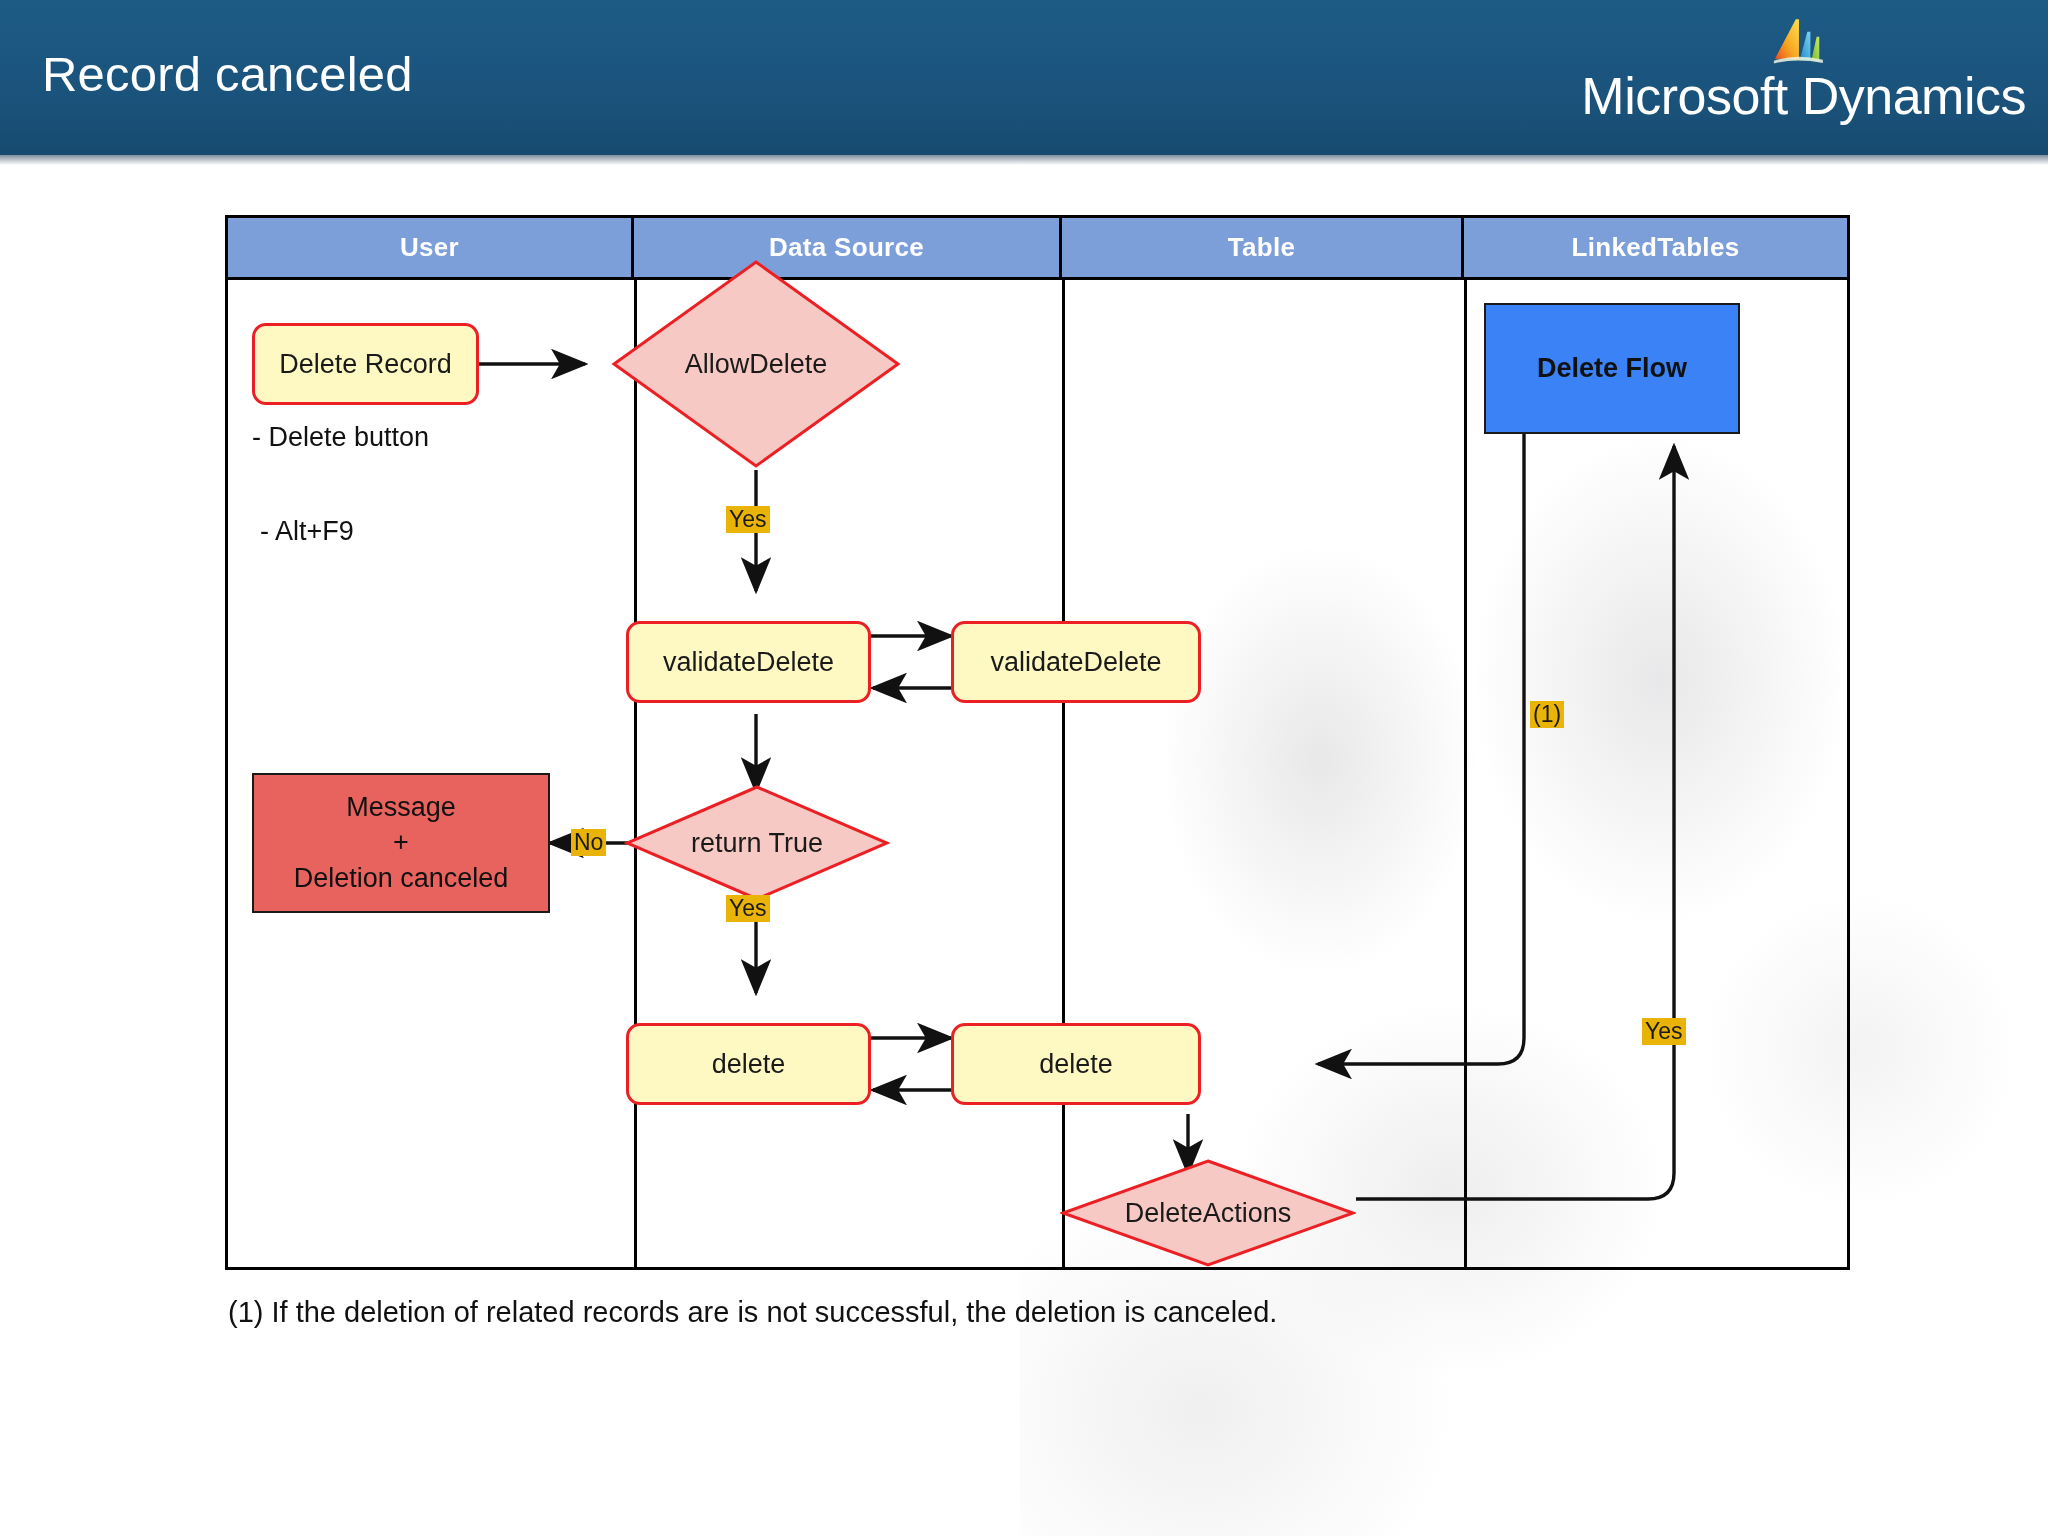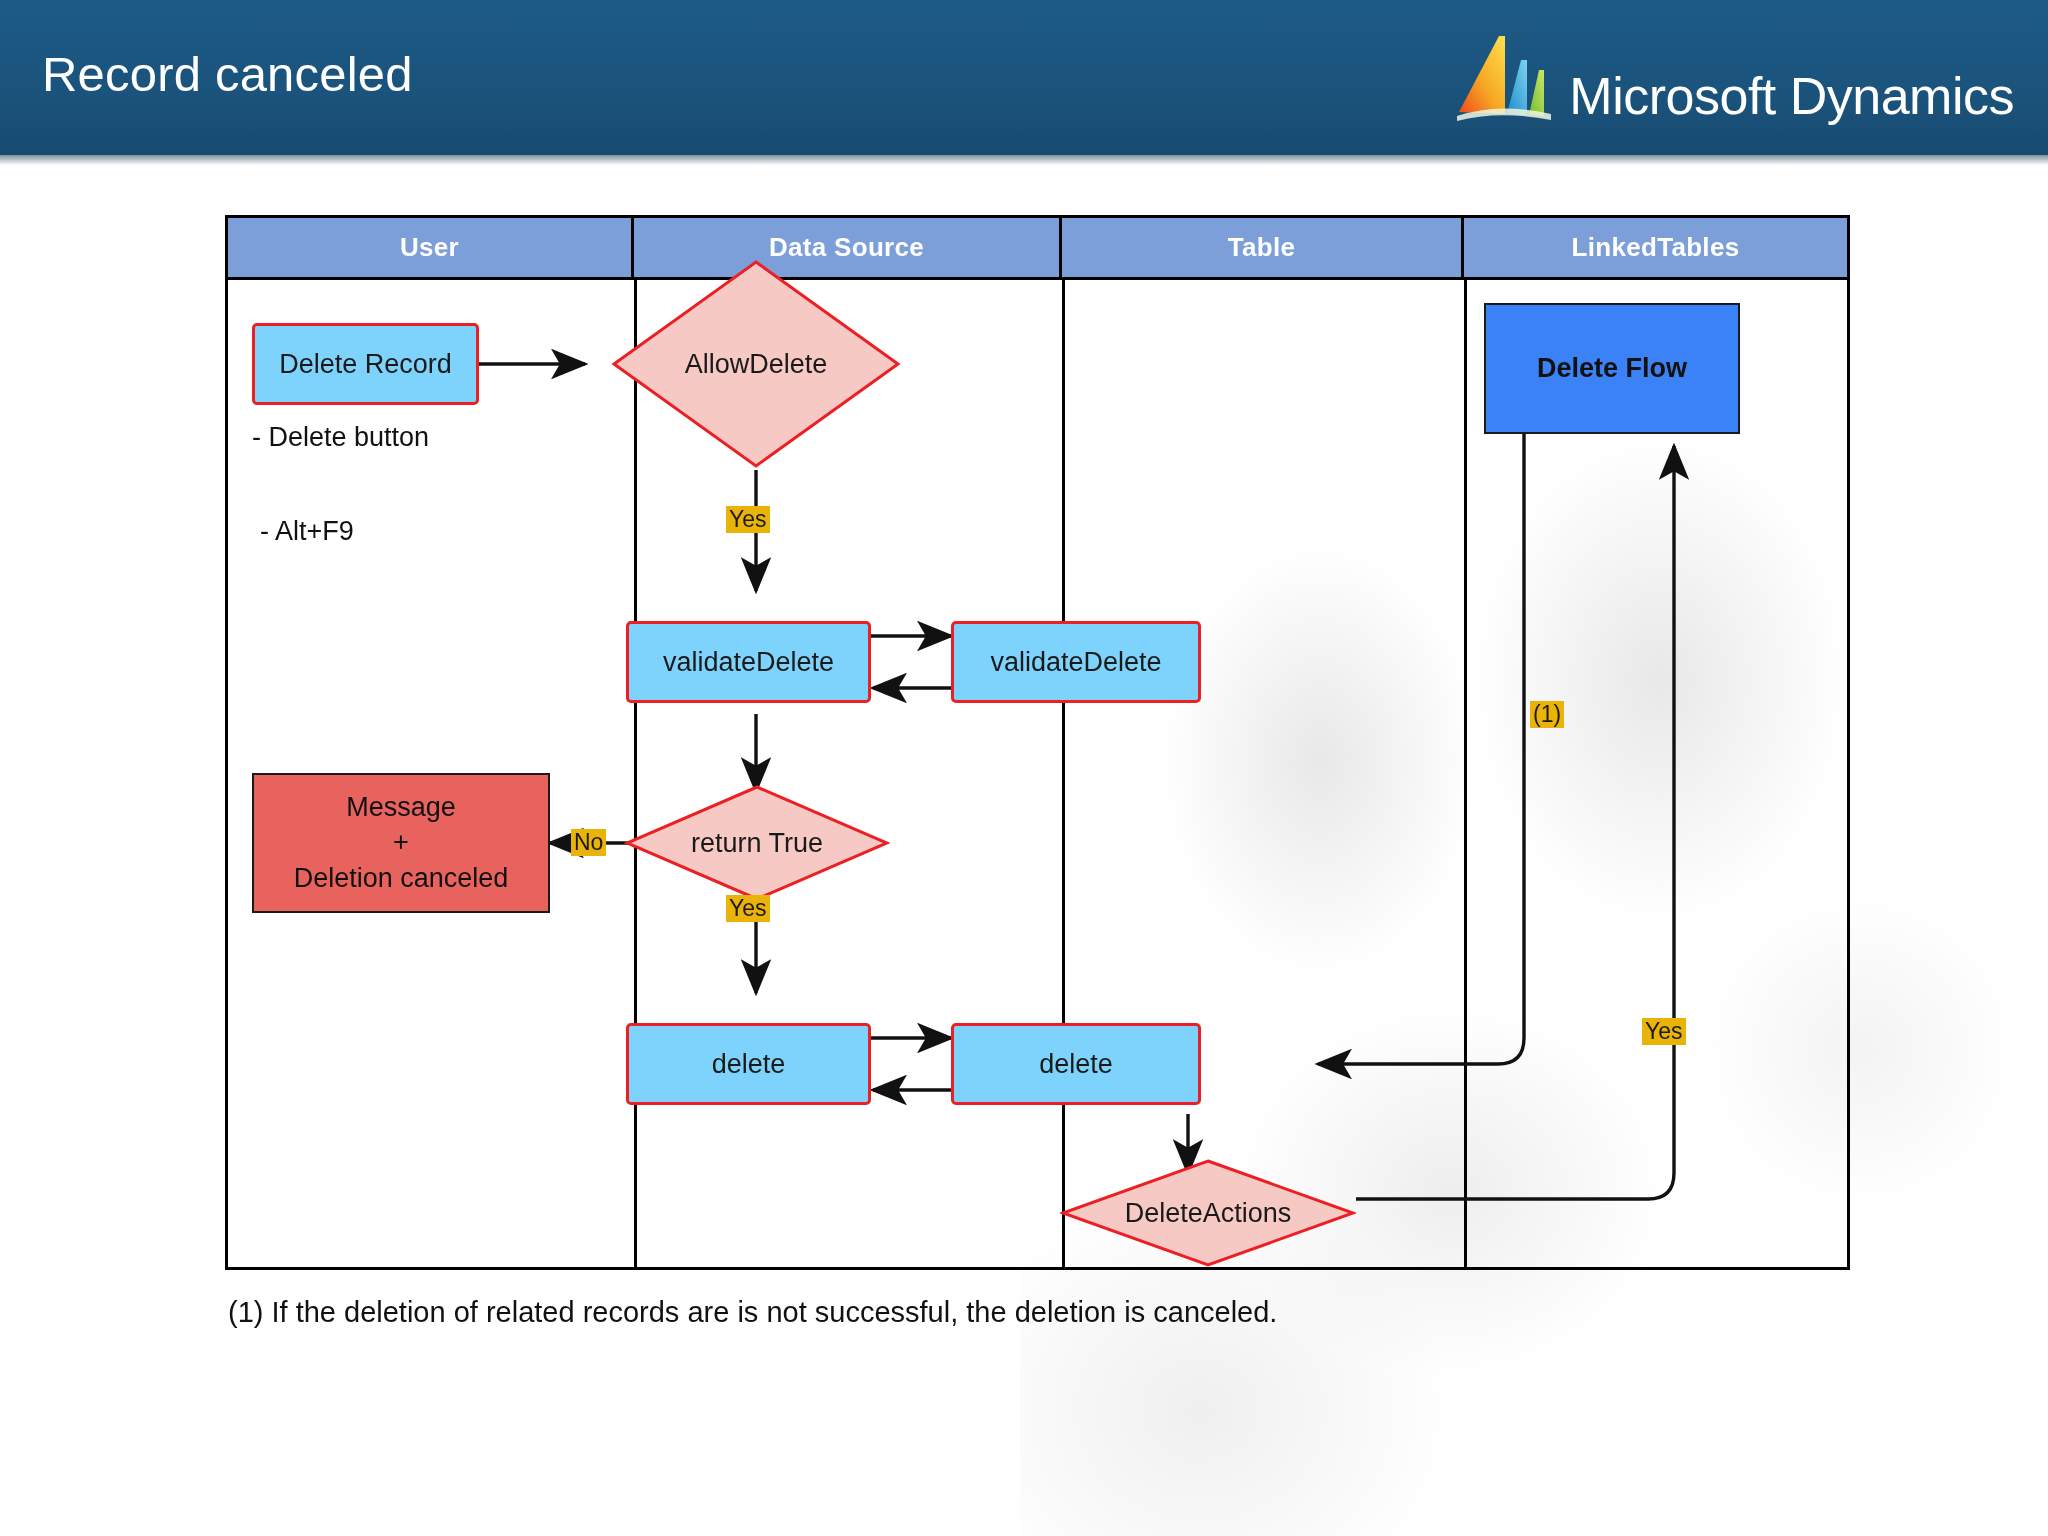--- a/index.html
+++ b/index.html
@@ -63,26 +63,27 @@
     color: #ffffff;
     letter-spacing: 0.2px;
     font-weight: 400;
     z-index: 4;
     white-space: nowrap;
   }
 
   
   .logo-wrap {
     position: absolute;
-    right: 34px;
+    right: 22px;
     top: 16px;
     height: 110px;
     display: flex;
-    align-items: flex-end;
-    z-index: 4;
+    align-items: center;
+    z-index: 4;
+    flex-direction: column;
   }
   .logo-mark { width: 108px; height: 96px; display: block; }
   .logo-text {
     color: #ffffff;
     font-size: 52px;
     font-weight: 400;
     letter-spacing: -0.5px;
     margin-left: 6px;
     white-space: nowrap;
   }
@@ -134,23 +135,23 @@
   .node {
     position: absolute;
     box-sizing: border-box;
     display: flex;
     align-items: center;
     justify-content: center;
     text-align: center;
     z-index: 4;
   }
   .rounded-yellow {
-    background: #7dd3fc;
+    background: #fef9c3;
     border: 3px solid #ec2024;
-    border-radius: 5px;
+    border-radius: 14px;
     color: #1a1a1a;
     font-size: 27px;
   }
   .rect-red {
     background: #e8635e;
     border: 2px solid #1a1a1a;
     color: #111111;
     font-size: 27px;
     line-height: 1.32;
   }

